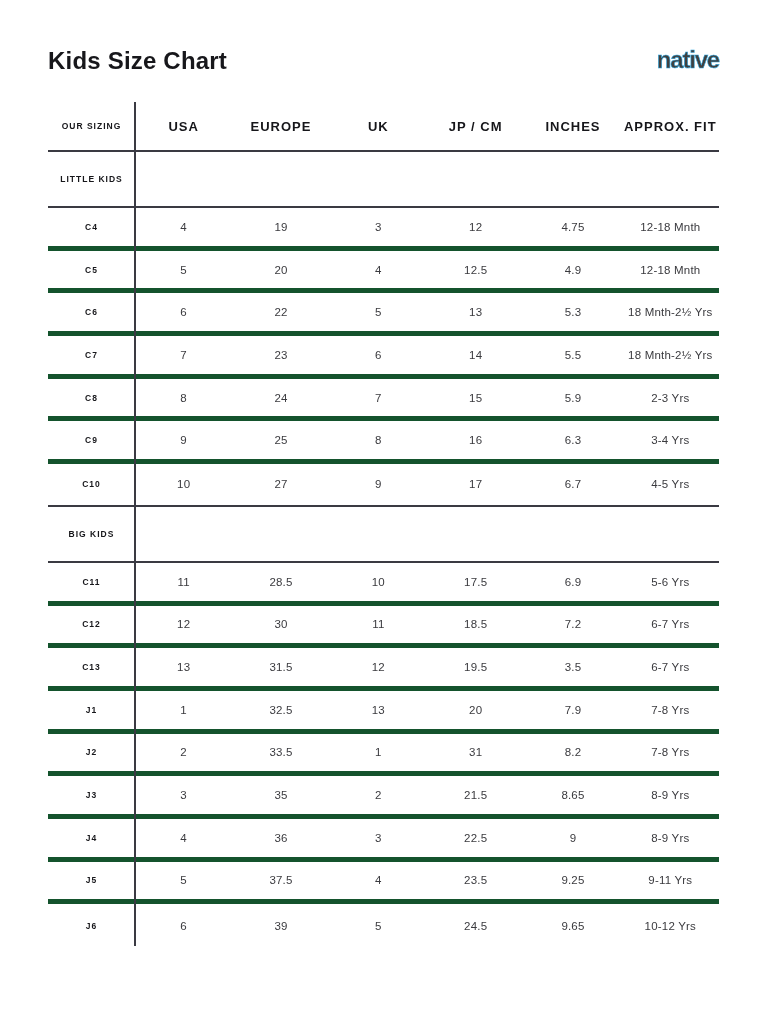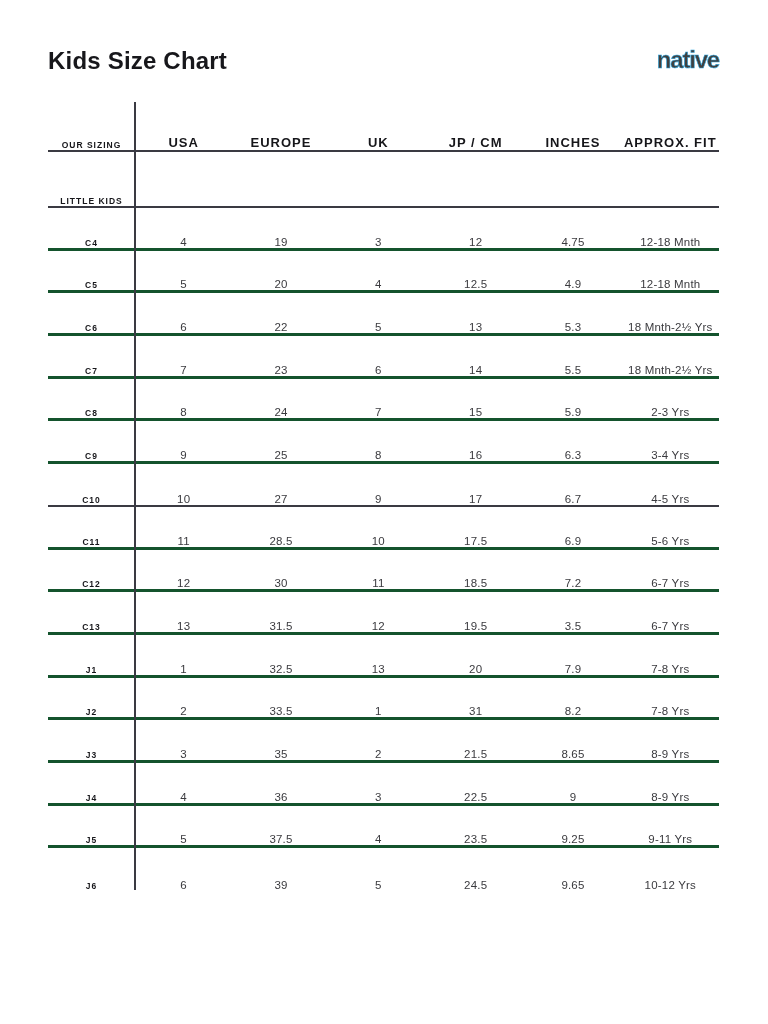--- a/index.html
+++ b/index.html
@@ -21,27 +21,27 @@
     letter-spacing:-1.2px;
     -webkit-text-stroke:0.6px #2ea7e0;
   }
 
   .size-table { position:absolute; left:48px; top:102px; width:671px; }
   .vline {
     position:absolute; left:86px; top:0; bottom:1px; width:2px;
     background:#3a3a42; z-index:2;
   }
 
-  .row { display:flex; align-items:flex-end; position:relative; }
+  .row { display:flex; align-items:center; position:relative; }
   .row.header  { height:50px; }
   .row.section { height:56px; }
   .row.data    { height:42.7px; }
 
   .b-dark  { border-bottom:2px solid #3a3a42; }
-  .b-light { border-bottom:3px solid #14532d; }
+  .b-light { border-bottom:5px solid #14532d; }
 
   .cell { flex:1; text-align:center; }
   .cell.first { flex:0 0 87px; }
 
   .hdr {
     font-size:13px; font-weight:bold; letter-spacing:1px; color:#16161a;
   }
   .hdr-sm, .sec, .sizelbl {
     font-size:8.5px; font-weight:bold; letter-spacing:1px; color:#16161a;
   }
@@ -138,20 +138,24 @@
     <div class="row data b-dark">
       <div class="cell first sizelbl">C10</div>
       <div class="cell val">10</div>
       <div class="cell val">27</div>
       <div class="cell val">9</div>
       <div class="cell val">17</div>
       <div class="cell val">6.7</div>
       <div class="cell val">4-5 Yrs</div>
     </div>
 
+    <div class="row section b-dark">
+      <div class="cell first sec">BIG KIDS</div>
+      <div class="cell"></div>
+    </div>
 
     <div class="row data b-light">
       <div class="cell first sizelbl">C11</div>
       <div class="cell val">11</div>
       <div class="cell val">28.5</div>
       <div class="cell val">10</div>
       <div class="cell val">17.5</div>
       <div class="cell val">6.9</div>
       <div class="cell val">5-6 Yrs</div>
     </div>

